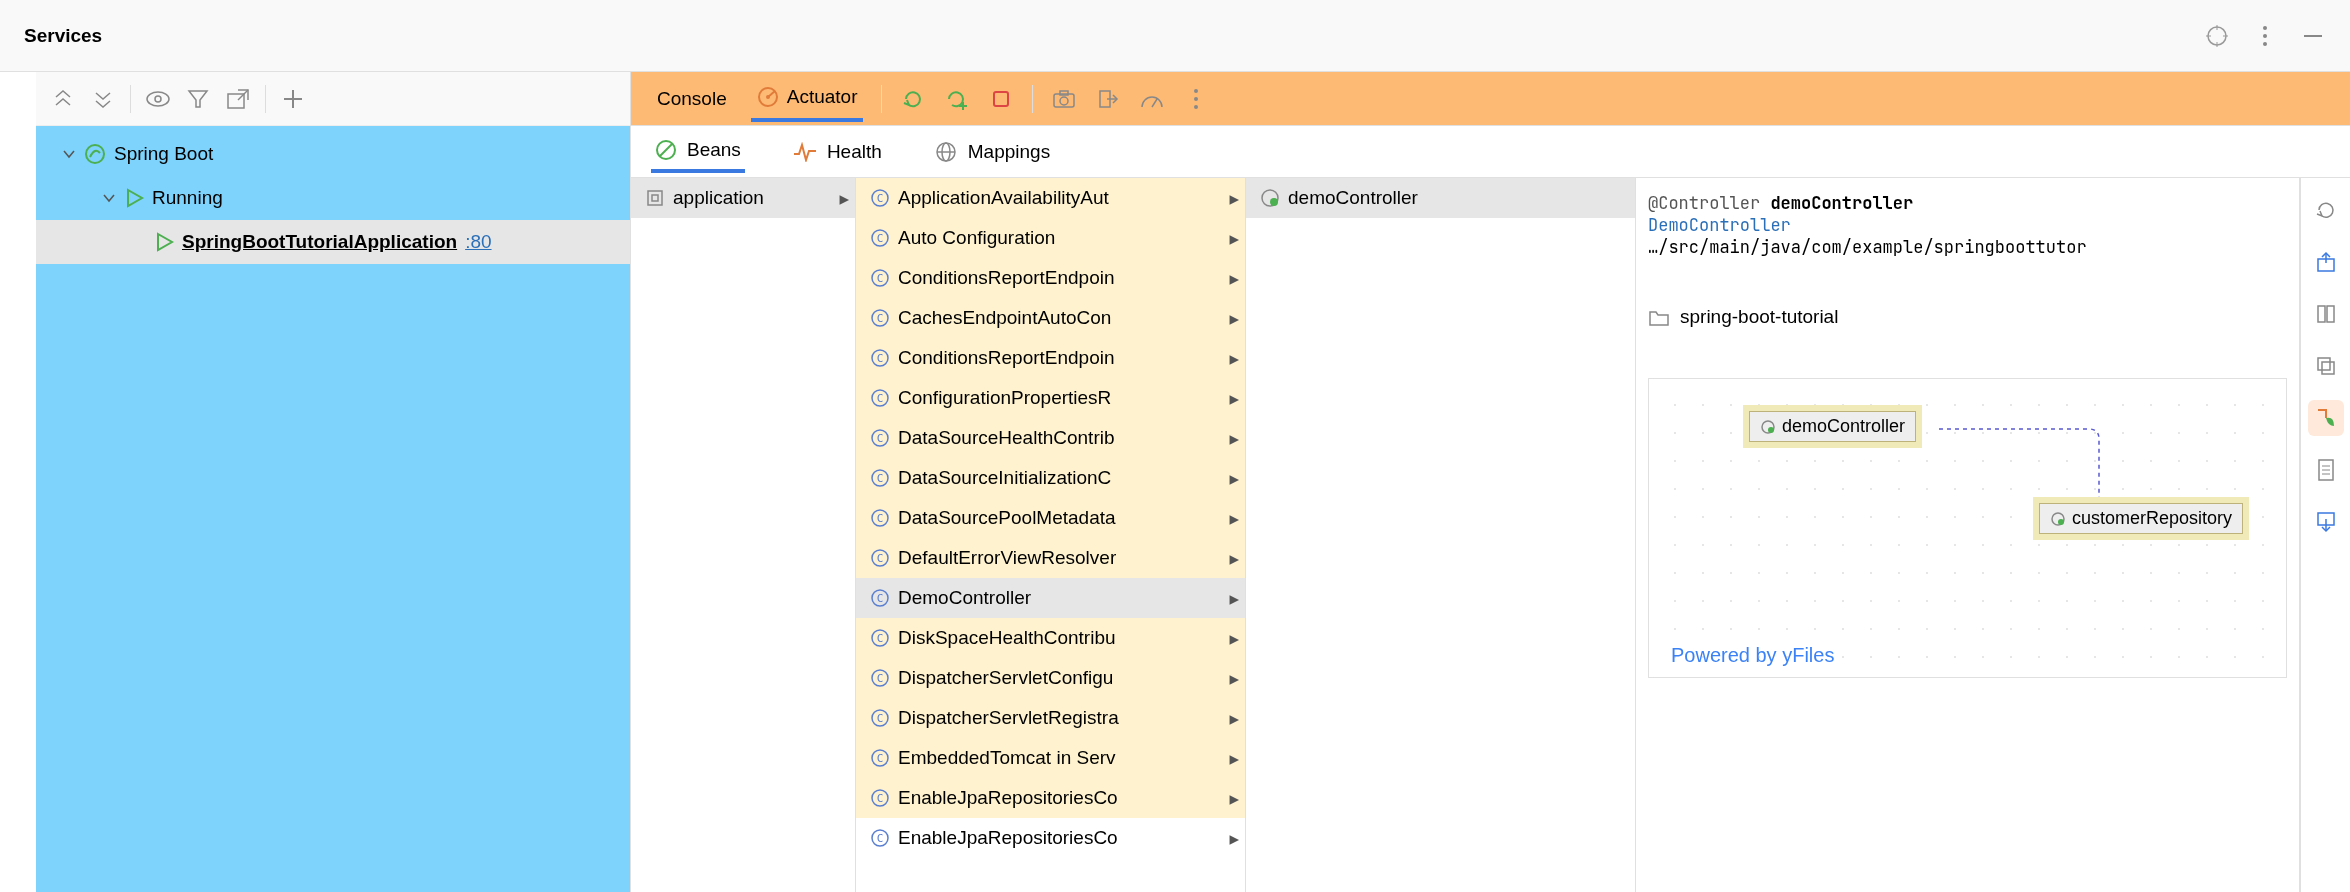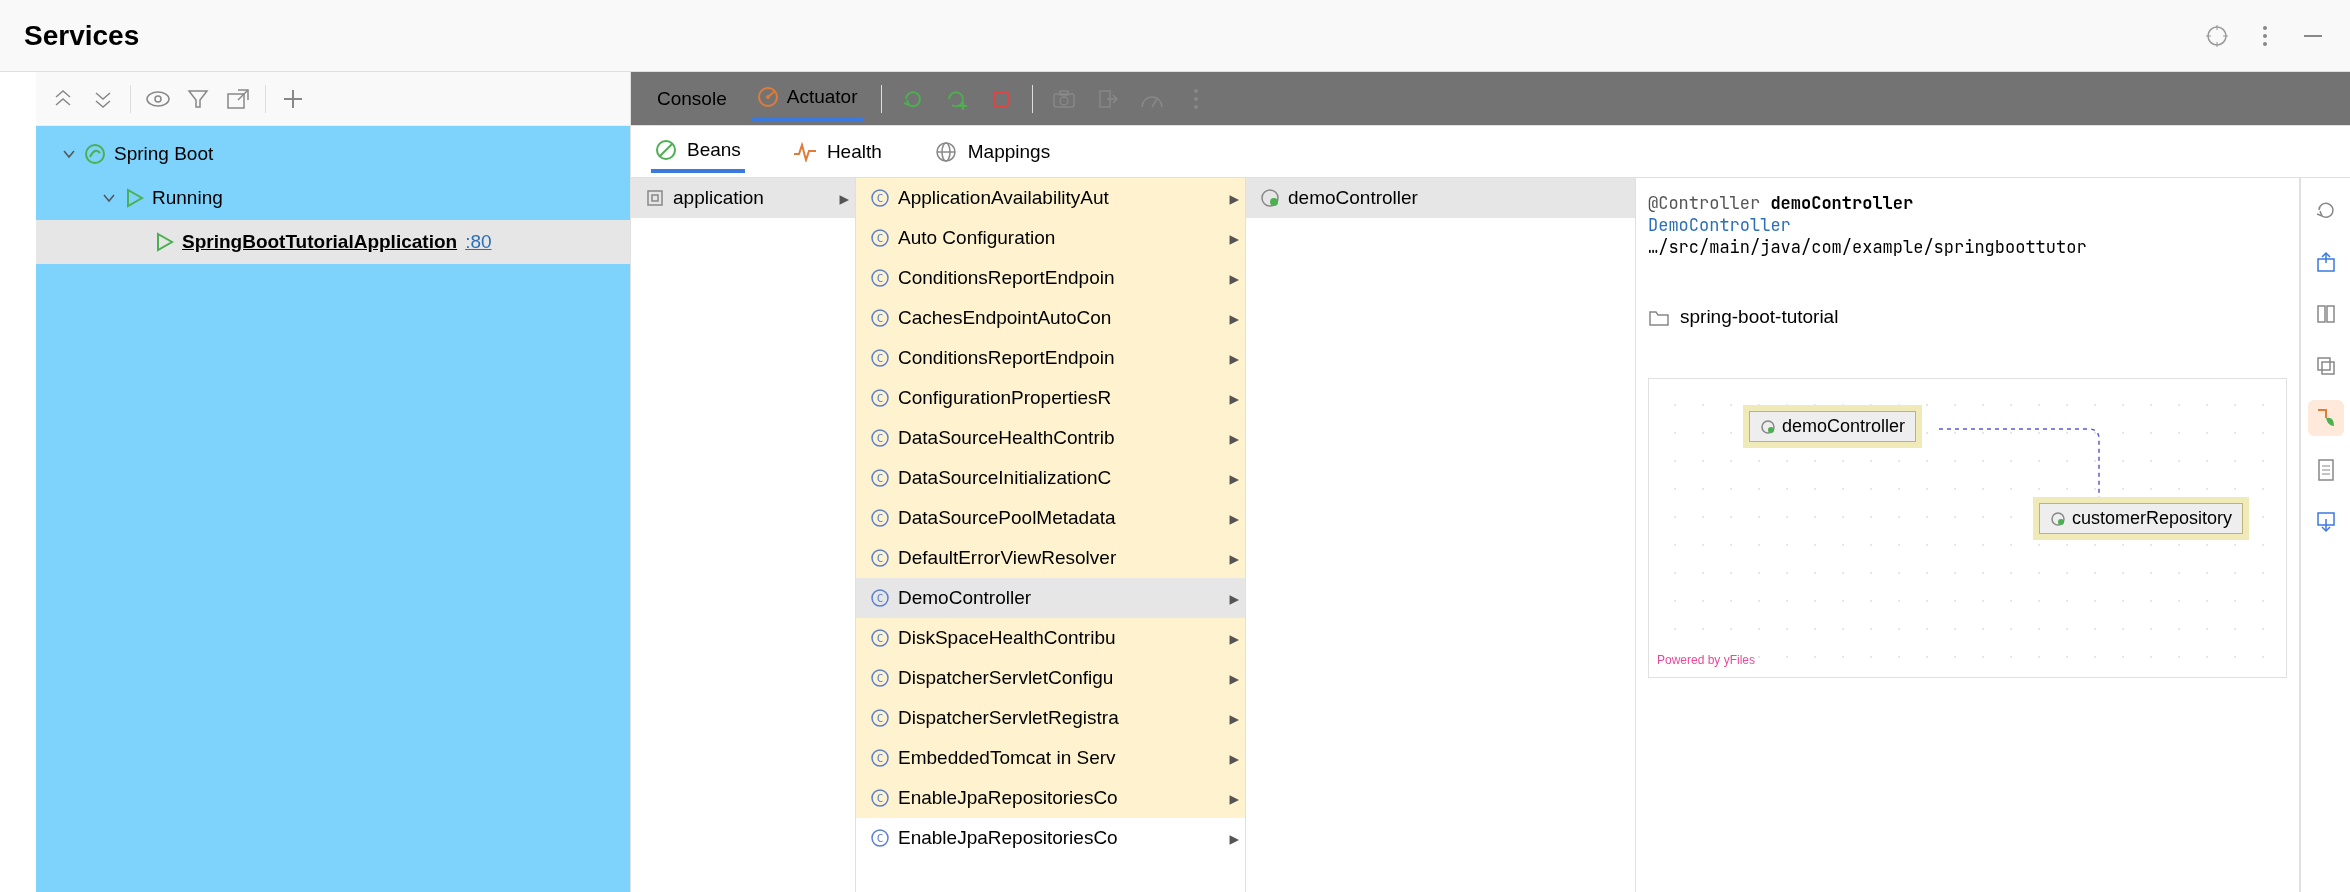--- a/index.html
+++ b/index.html
@@ -16,21 +16,21 @@
 
 .header {
   display: flex;
   align-items: center;
   justify-content: space-between;
   height: 72px;
   padding: 0 24px;
   border-bottom: 1px solid #e0e0e0;
   background: #f9f9f9;
 }
-.header-title { font-weight: 600; font-size: 28px; }
+.header-title { font-weight: 600; font-size: 19px; }
 .header-actions { display: flex; gap: 22px; align-items: center; color: #888; }
 .icon-btn { width: 26px; height: 26px; display: inline-flex; align-items: center; justify-content: center; cursor: pointer; }
 
 
 .main { display: flex; height: calc(892px - 72px); }
 
 
 .left-panel {
   width: 595px;
   border-right: 1px solid #e0e0e0;
@@ -71,21 +71,21 @@
 .right-panel { flex: 1; display: flex; flex-direction: column; }
 
 
 .top-tabs {
   display: flex;
   align-items: center;
   gap: 18px;
   padding: 0 20px;
   height: 54px;
   border-bottom: 1px solid #e0e0e0;
-  background: #737373;
+  background: #fdba74;
 }
 .tab { padding: 10px 6px; display: flex; align-items: center; gap: 8px; cursor: pointer; }
 .tab.active-blue { border-bottom: 4px solid #3a79e0; color: #000; }
 .top-tabs .sep { width: 1px; height: 28px; background: #ddd; }
 
 
 .sub-tabs {
   display: flex;
   align-items: center;
   gap: 44px;
@@ -148,21 +148,21 @@
   position: absolute;
   background: #eee;
   border: 1px solid #bdb27a;
   box-shadow: 0 0 0 6px #f0e9b8;
   padding: 4px 10px;
   display: flex; align-items: center; gap: 6px;
   font-size: 18px;
 }
 .node.nodeA { top: 32px; left: 100px; }
 .node.nodeB { top: 124px; left: 390px; }
-.branding { position: absolute; bottom: 10px; left: 8px; color: #ec4899; font-size: 12px; }
+.branding { position: absolute; bottom: 10px; left: 22px; color: #3b82f6; font-size: 20px; }
 
 
 .rail {
   width: 50px;
   border-left: 1px solid #e0e0e0;
   display: flex;
   flex-direction: column;
   align-items: center;
   gap: 16px;
   padding-top: 14px;

